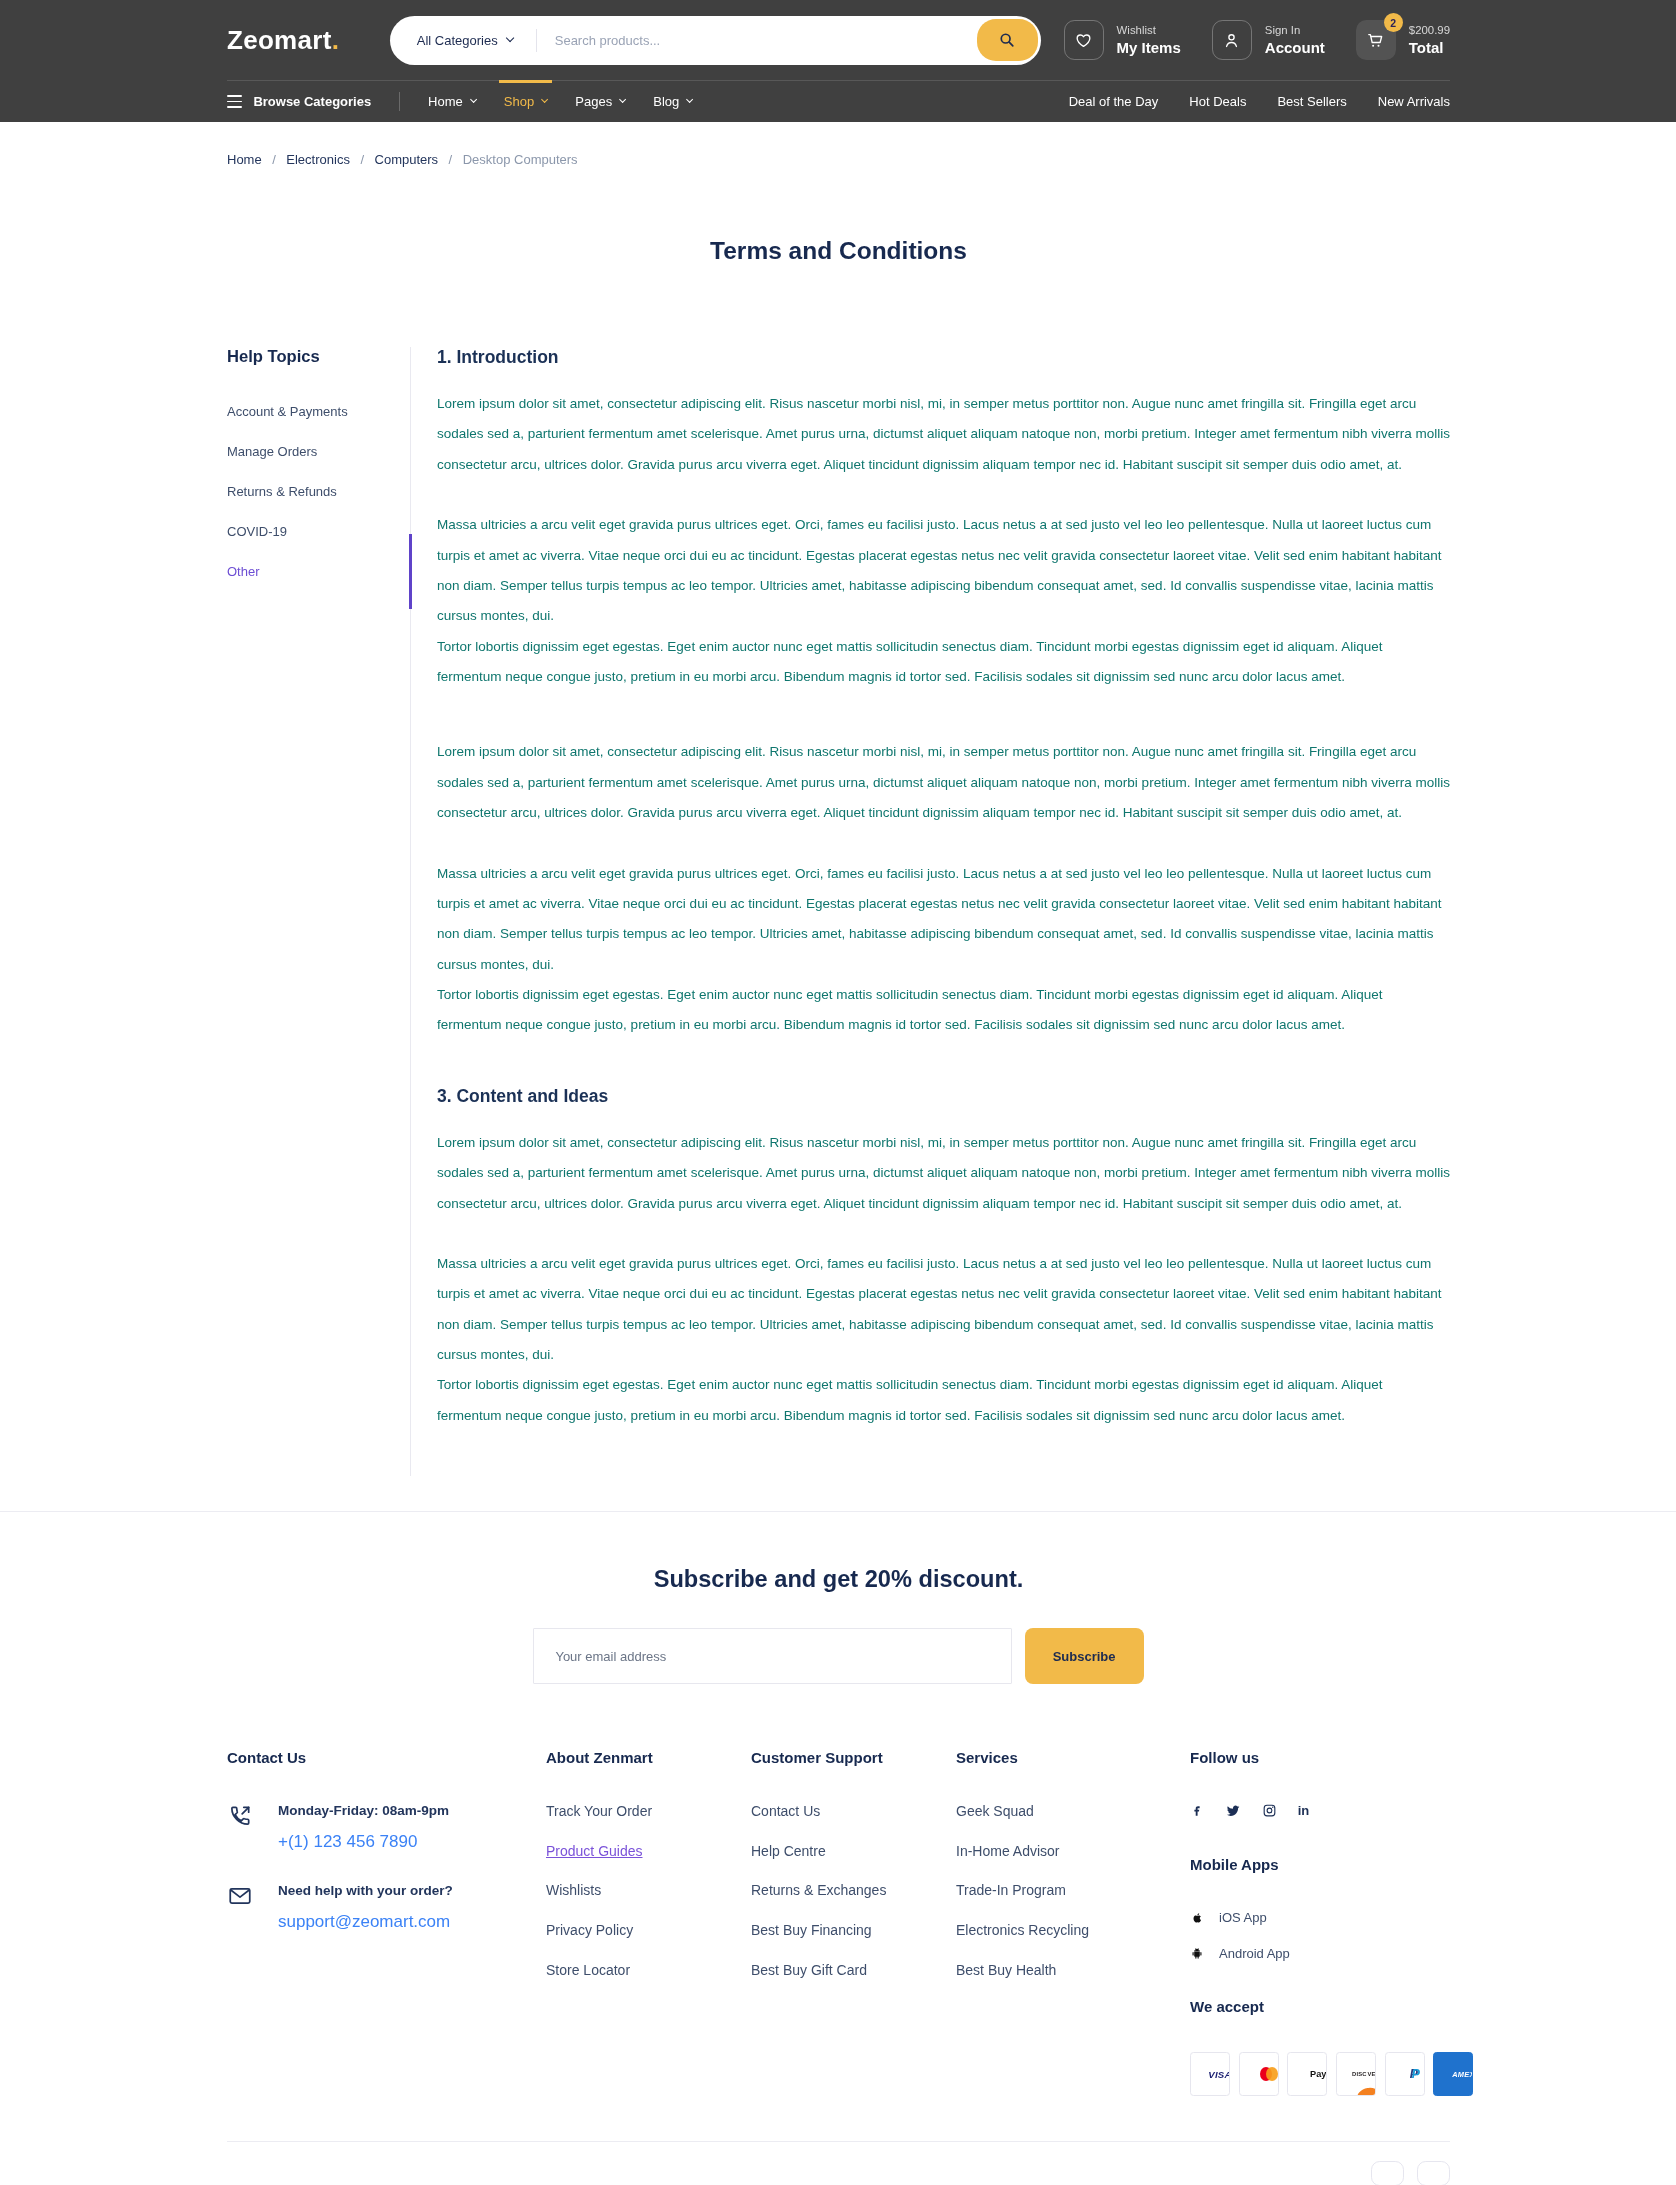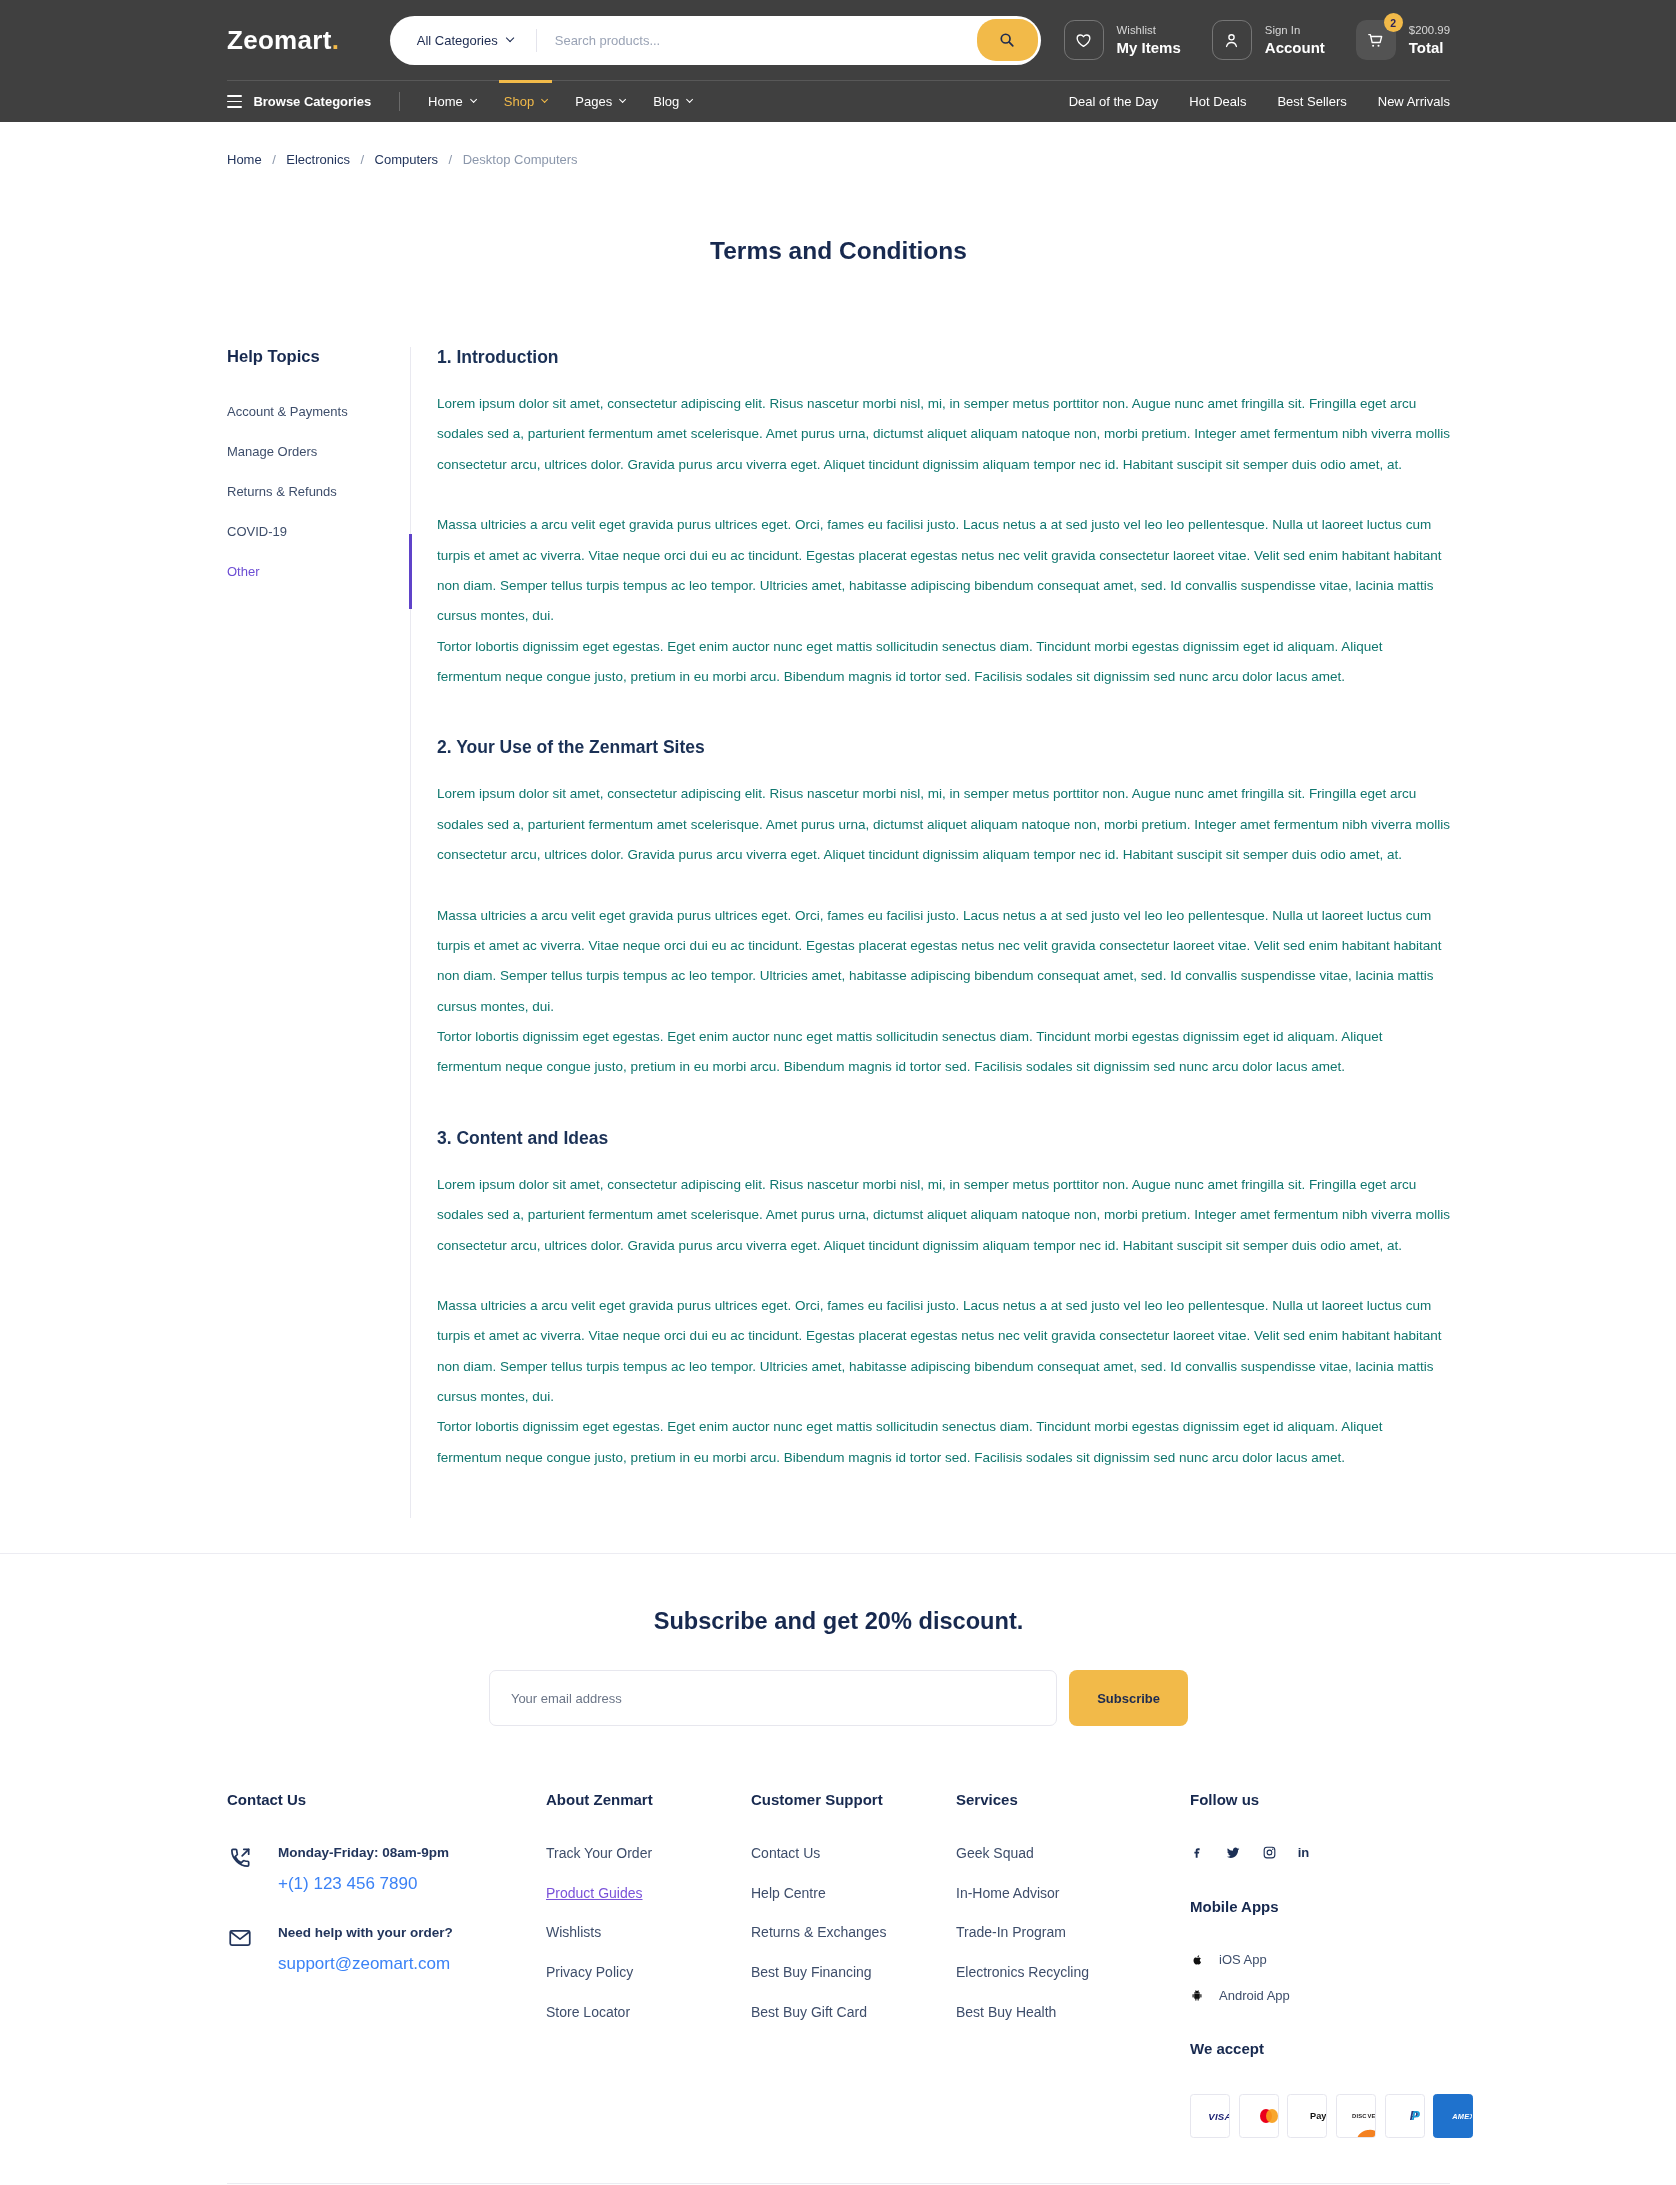--- a/index.html
+++ b/index.html
@@ -69,21 +69,21 @@
   .section { margin-bottom:45px; }
   .section h2 { font-size:17.5px; font-weight:700; color:#1b3156; margin:0 0 21px; }
   .section p { margin:0; font-size:13.5px; line-height:2.25; color:#0f766e; }
   .section p.lead { margin-bottom:30px; }
 
   
   .footer { border-top:0.9px solid #ececf2; margin-top:35px; }
   .newsletter { padding-top:54px; text-align:center; }
   .newsletter h2 { font-size:23.6px; font-weight:700; color:#17294f; margin:0 0 35px; }
   .sub-row { display:flex; justify-content:center; gap:12.2px; }
-  .email-input { width:568px; height:56px; border:0.9px solid #e7e7ee; border-radius:7px; padding:0 21px; font-size:13px; color:#27324e; outline:none; }
+  .email-input { width:479px; height:56px; border:0.9px solid #e7e7ee; border-radius:1px; padding:0 21px; font-size:13px; color:#27324e; outline:none; }
   .email-input::placeholder { color:#6b7587; }
   .sub-btn { width:119px; height:56px; background:#F2BA49; border:none; border-radius:8px; font-size:13px; font-weight:600; color:#1d2b50; cursor:pointer; }
 
   .cols { display:grid; grid-template-columns:319px 205px 205px 234px 1fr; margin-top:65px; }
   .col-title { font-size:15px; font-weight:700; color:#17294f; margin:0 0 37px; }
   .flink { display:block; font-size:14px; color:#3e4e6b; margin-bottom:23.6px; cursor:pointer; }
   .flink.hovered { color:#7A52D9; text-decoration:underline; }
 
   .c-row { display:flex; gap:23px; margin-bottom:31px; }
   .c-icon { flex:0 0 28px; color:#22355c; }
@@ -254,21 +254,20 @@
     <div class="topic-indicator"></div>
 
     <section class="section">
       <h2>1. Introduction</h2>
       <p class="lead">Lorem ipsum dolor sit amet, consectetur adipiscing elit. Risus nascetur morbi nisl, mi, in semper metus porttitor non. Augue nunc amet fringilla sit. Fringilla eget arcu sodales sed a, parturient fermentum amet scelerisque. Amet purus urna, dictumst aliquet aliquam natoque non, morbi pretium. Integer amet fermentum nibh viverra mollis consectetur arcu, ultrices dolor. Gravida purus arcu viverra eget. Aliquet tincidunt dignissim aliquam tempor nec id. Habitant suscipit sit semper duis odio amet, at.</p>
       <p>Massa ultricies a arcu velit eget gravida purus ultrices eget. Orci, fames eu facilisi justo. Lacus netus a at sed justo vel leo leo pellentesque. Nulla ut laoreet luctus cum turpis et amet ac viverra. Vitae neque orci dui eu ac tincidunt. Egestas placerat egestas netus nec velit gravida consectetur laoreet vitae. Velit sed enim habitant habitant non diam. Semper tellus turpis tempus ac leo tempor. Ultricies amet, habitasse adipiscing bibendum consequat amet, sed. Id convallis suspendisse vitae, lacinia mattis cursus montes, dui.</p>
       <p>Tortor lobortis dignissim eget egestas. Eget enim auctor nunc eget mattis sollicitudin senectus diam. Tincidunt morbi egestas dignissim eget id aliquam. Aliquet fermentum neque congue justo, pretium in eu morbi arcu. Bibendum magnis id tortor sed. Facilisis sodales sit dignissim sed nunc arcu dolor lacus amet.</p>
     </section>
 
     <section class="section">
-      <h2>2. Your Use of the Zenmart Sites</h2>
       <p class="lead">Lorem ipsum dolor sit amet, consectetur adipiscing elit. Risus nascetur morbi nisl, mi, in semper metus porttitor non. Augue nunc amet fringilla sit. Fringilla eget arcu sodales sed a, parturient fermentum amet scelerisque. Amet purus urna, dictumst aliquet aliquam natoque non, morbi pretium. Integer amet fermentum nibh viverra mollis consectetur arcu, ultrices dolor. Gravida purus arcu viverra eget. Aliquet tincidunt dignissim aliquam tempor nec id. Habitant suscipit sit semper duis odio amet, at.</p>
       <p>Massa ultricies a arcu velit eget gravida purus ultrices eget. Orci, fames eu facilisi justo. Lacus netus a at sed justo vel leo leo pellentesque. Nulla ut laoreet luctus cum turpis et amet ac viverra. Vitae neque orci dui eu ac tincidunt. Egestas placerat egestas netus nec velit gravida consectetur laoreet vitae. Velit sed enim habitant habitant non diam. Semper tellus turpis tempus ac leo tempor. Ultricies amet, habitasse adipiscing bibendum consequat amet, sed. Id convallis suspendisse vitae, lacinia mattis cursus montes, dui.</p>
       <p>Tortor lobortis dignissim eget egestas. Eget enim auctor nunc eget mattis sollicitudin senectus diam. Tincidunt morbi egestas dignissim eget id aliquam. Aliquet fermentum neque congue justo, pretium in eu morbi arcu. Bibendum magnis id tortor sed. Facilisis sodales sit dignissim sed nunc arcu dolor lacus amet.</p>
     </section>
 
     <section class="section">
       <h2>3. Content and Ideas</h2>
       <p class="lead">Lorem ipsum dolor sit amet, consectetur adipiscing elit. Risus nascetur morbi nisl, mi, in semper metus porttitor non. Augue nunc amet fringilla sit. Fringilla eget arcu sodales sed a, parturient fermentum amet scelerisque. Amet purus urna, dictumst aliquet aliquam natoque non, morbi pretium. Integer amet fermentum nibh viverra mollis consectetur arcu, ultrices dolor. Gravida purus arcu viverra eget. Aliquet tincidunt dignissim aliquam tempor nec id. Habitant suscipit sit semper duis odio amet, at.</p>
       <p>Massa ultricies a arcu velit eget gravida purus ultrices eget. Orci, fames eu facilisi justo. Lacus netus a at sed justo vel leo leo pellentesque. Nulla ut laoreet luctus cum turpis et amet ac viverra. Vitae neque orci dui eu ac tincidunt. Egestas placerat egestas netus nec velit gravida consectetur laoreet vitae. Velit sed enim habitant habitant non diam. Semper tellus turpis tempus ac leo tempor. Ultricies amet, habitasse adipiscing bibendum consequat amet, sed. Id convallis suspendisse vitae, lacinia mattis cursus montes, dui.</p>
       <p>Tortor lobortis dignissim eget egestas. Eget enim auctor nunc eget mattis sollicitudin senectus diam. Tincidunt morbi egestas dignissim eget id aliquam. Aliquet fermentum neque congue justo, pretium in eu morbi arcu. Bibendum magnis id tortor sed. Facilisis sodales sit dignissim sed nunc arcu dolor lacus amet.</p>

